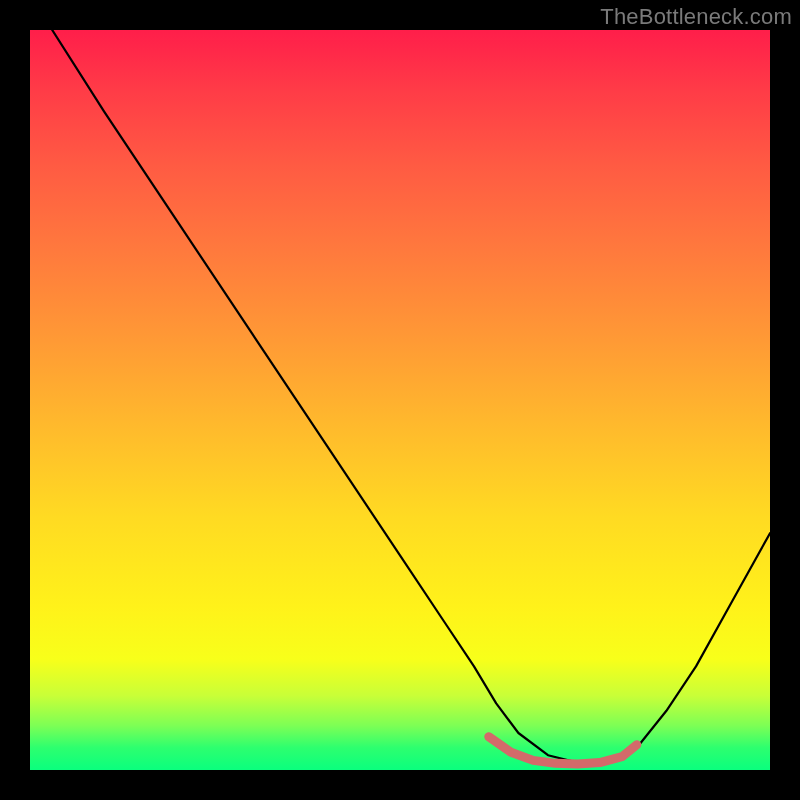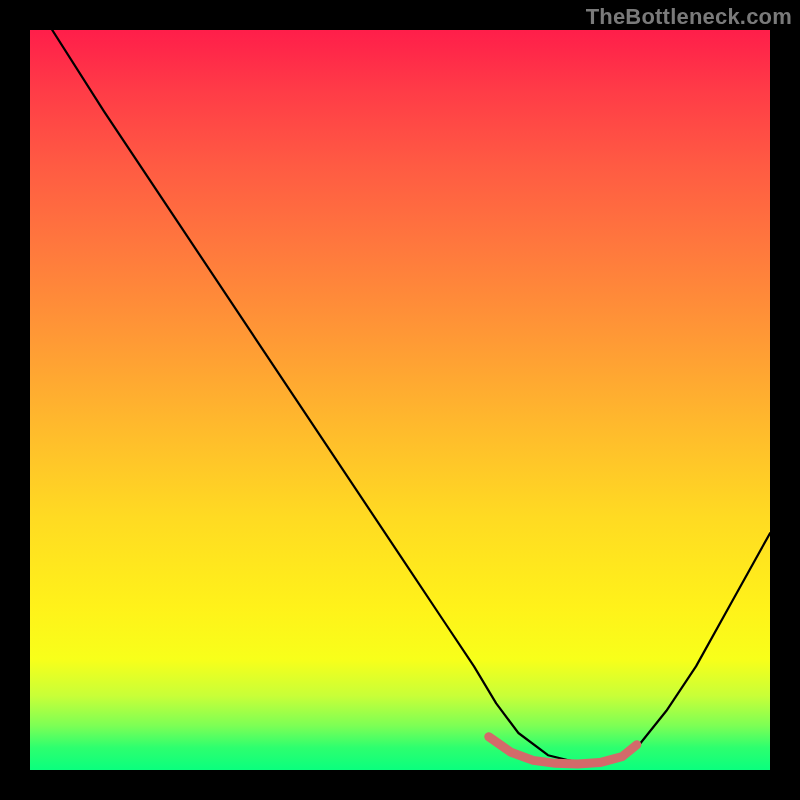--- a/index.html
+++ b/index.html
@@ -46,21 +46,21 @@
     top: 0;
     width: 740px;
     height: 740px;
   }
   .watermark {
     position: absolute;
     top: 4px;
     right: 8px;
     color: #7a7a7a;
     font-size: 22px;
-    font-weight: 700;
+    font-weight: 400;
     letter-spacing: 0.2px;
     user-select: none;
   }
 </style>
 </head>
 <body>
 
 <div class="frame">
   <div class="watermark">TheBottleneck.com</div>
   <div class="plot-area">

